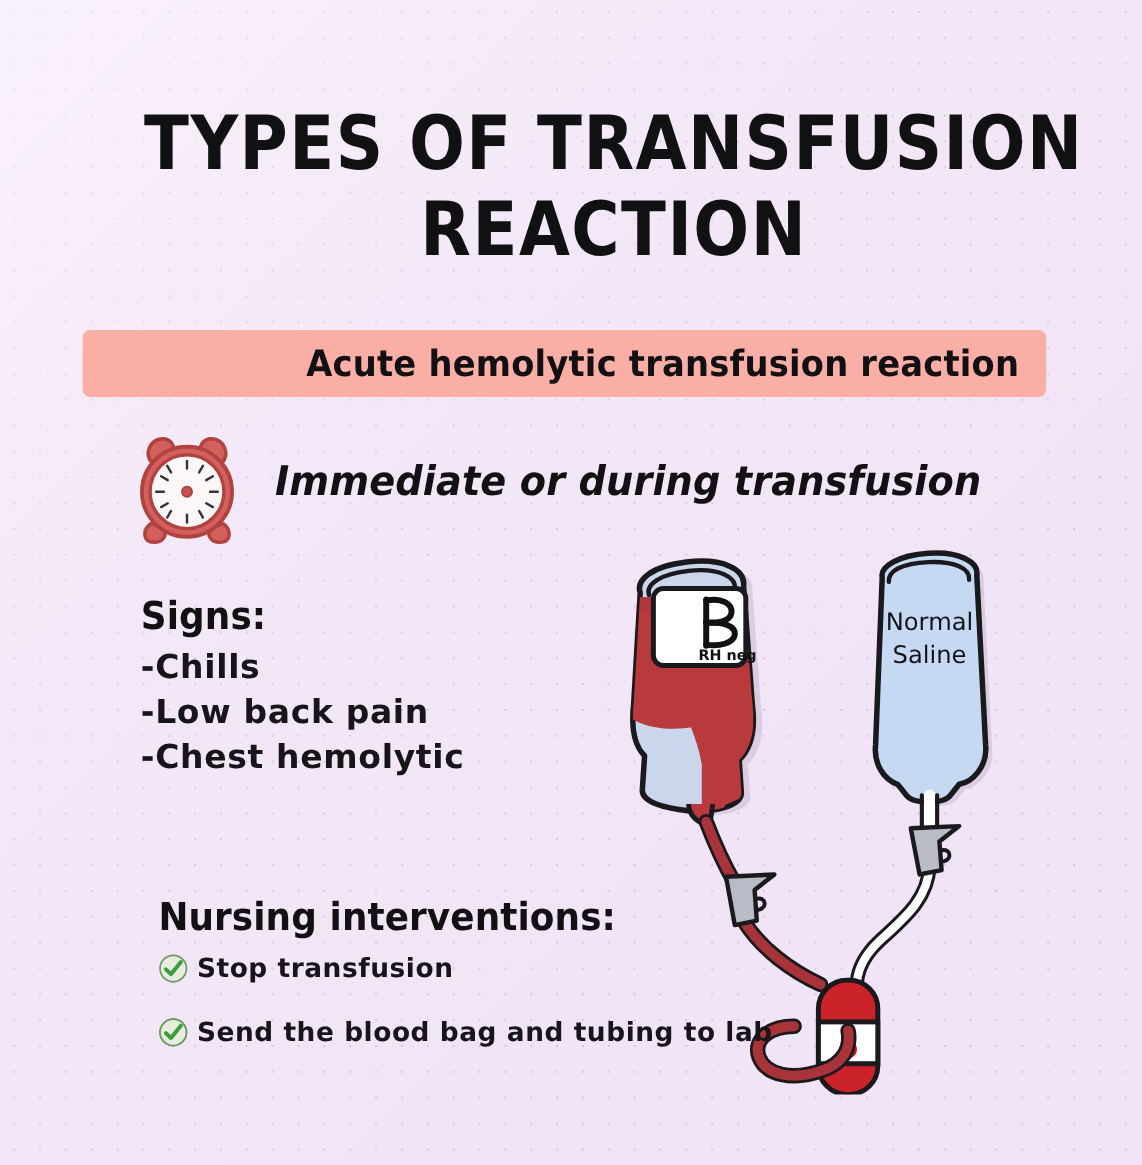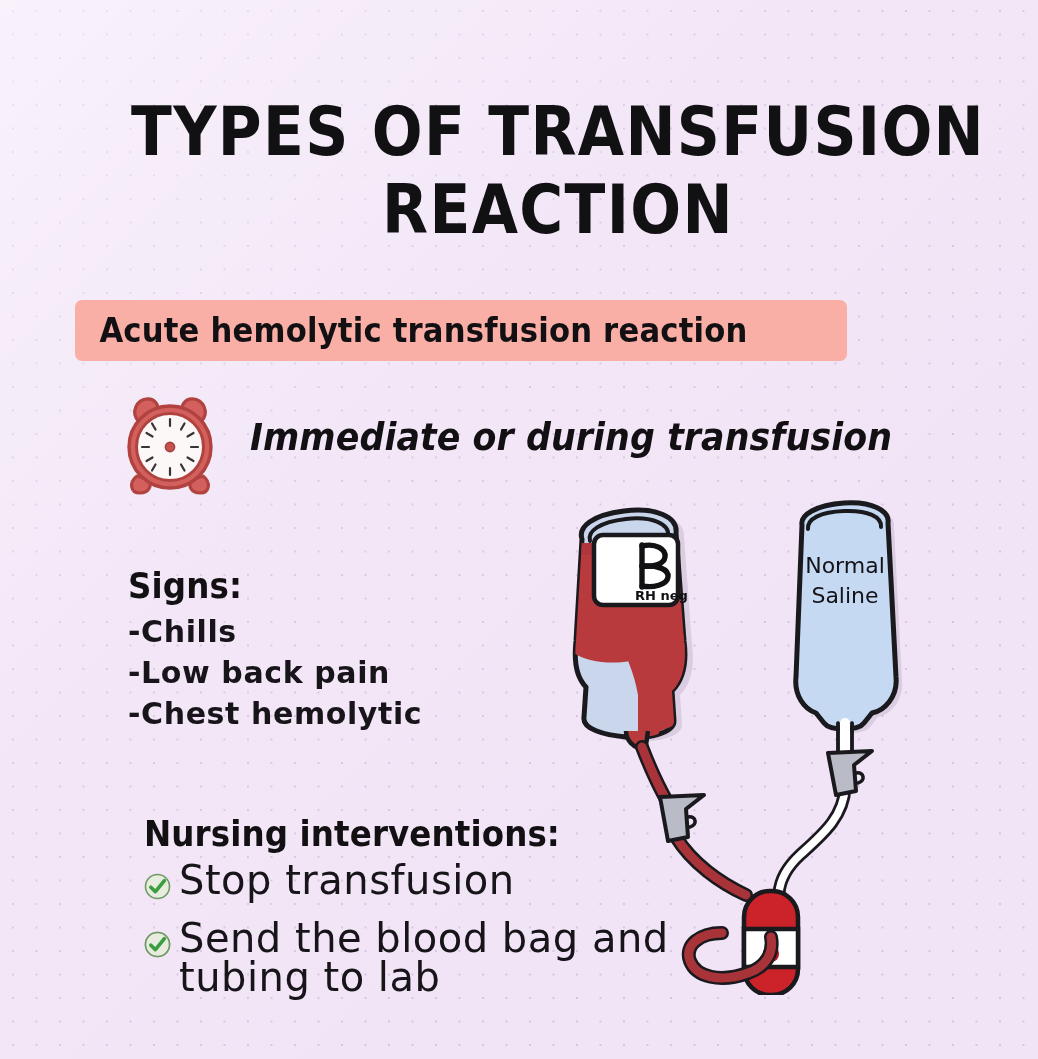--- a/index.html
+++ b/index.html
@@ -54,28 +54,28 @@
     letter-spacing: 1.5px;
     transform: scaleX(0.88);
     white-space: nowrap;
   }
 
   
   .banner {
     position: absolute;
     left: 75px;
     top: 300px;
-    width: 772px;
+    width: 876px;
     height: 61px;
     background: #f9afa6;
     border-radius: 7px;
     z-index: 4;
     display: flex;
     align-items: center;
-    justify-content: flex-start;
+    justify-content: flex-end;
   }
   .banner-text {
     color: #121013;
     font-family: "DejaVu Sans", sans-serif;
     font-weight: bold;
     font-size: 33px;
     line-height: 36px;
     letter-spacing: 0.2px;
     transform: scaleX(0.93);
     white-space: nowrap;
@@ -113,21 +113,20 @@
     white-space: nowrap;
   }
 
   
   .signs-block {
     position: absolute;
     left: 128px;
     top: 540px;
     width: 440px;
     z-index: 4;
-    margin-top: 25px;
   }
   .section-heading {
     color: #121013;
     font-family: "DejaVu Sans", sans-serif;
     font-weight: bold;
     font-size: 35px;
     line-height: 42px;
     letter-spacing: 0.1px;
     transform: scaleX(0.93);
     transform-origin: left center;
@@ -163,22 +162,22 @@
   }
   .check-list {
     list-style: none;
     margin: 0;
     padding: 0;
   }
   .check-item {
     position: relative;
     color: #17151a;
     font-family: "DejaVu Sans", sans-serif;
-    font-weight: 400;
-    font-size: 40px;
+    font-weight: 700;
+    font-size: 24px;
     line-height: 39px;
     letter-spacing: 0.5px;
     padding-left: 35px;
     margin-bottom: 19px;
     max-width: 560px;
   }
   .check-icon {
     position: absolute;
     left: 0;
     top: 6px;

